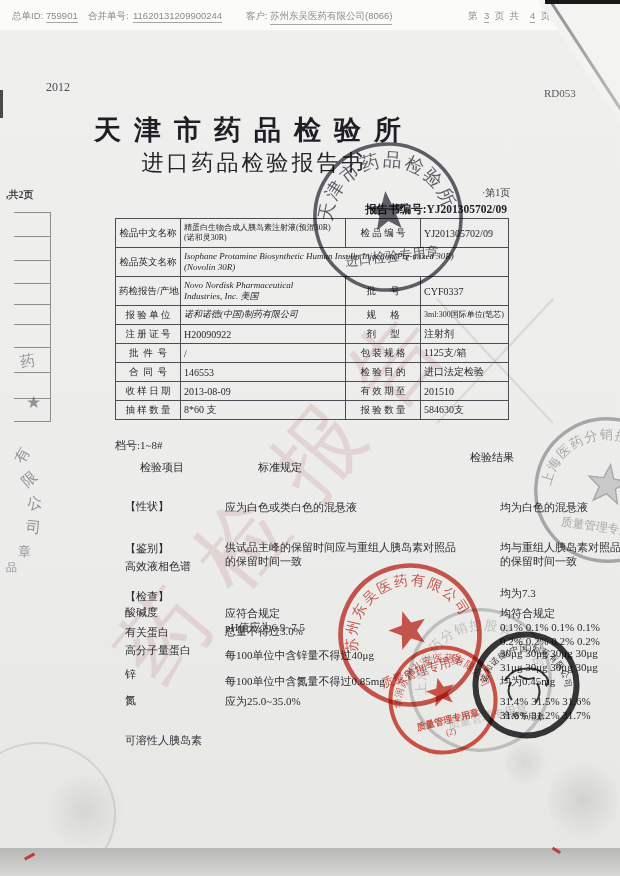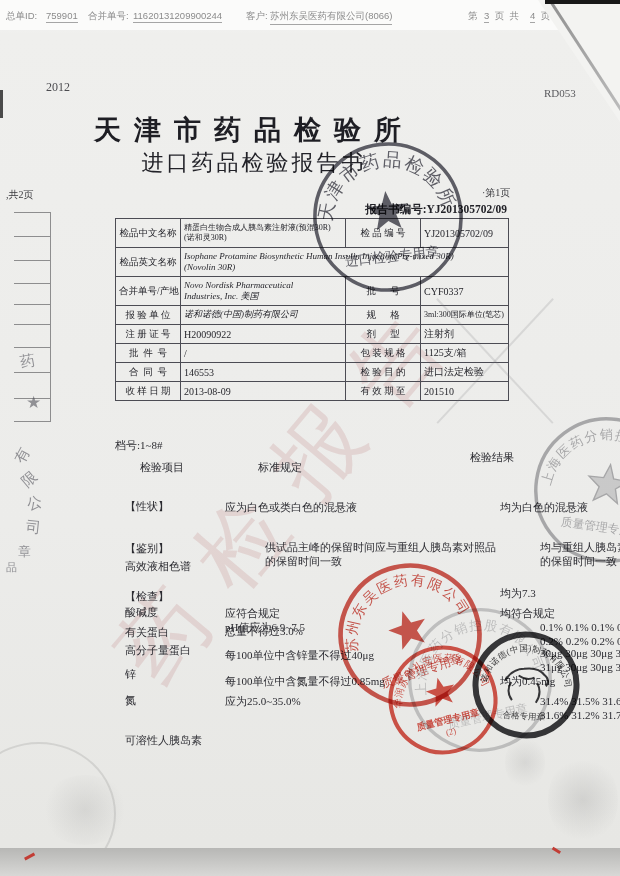--- a/index.html
+++ b/index.html
@@ -18,38 +18,38 @@
   .edge-mark{position:absolute;left:0;top:90px;width:3px;height:28px;background:#4a4a4a;}
   .red-tick{position:absolute;background:#c23d35;}
   
   .scan-header{position:absolute;left:0;top:0;width:620px;height:30px;background:#fbfbfa;
                font-family:"Liberation Sans","DejaVu Sans",sans-serif;font-size:9.5px;color:#8b8b8b;}
   .scan-header span{position:absolute;top:10px;white-space:pre;}
   .u{border-bottom:1px solid #a5a5a5;padding-bottom:1px;}
   
   .m-year{position:absolute;left:46px;top:80px;font-size:12px;color:#4c4c50;}
   .m-code{position:absolute;left:544px;top:87px;font-size:11px;color:#5a5a5e;}
-  .m-left-pages{position:absolute;left:6px;top:188px;font-size:10px;color:#3a3a3e;}
+  .m-left-pages{position:absolute;left:6px;top:188px;font-size:10px;color:#3a3a3e;font-weight:bold;}
   .m-right-page{position:absolute;left:482px;top:186px;font-size:10px;color:#3a3a3e;}
   
   .doc-title{position:absolute;left:0;top:112px;width:508px;text-align:center;
              font-size:27px;font-weight:bold;letter-spacing:13px;color:#1e1e24;}
   .doc-subtitle{position:absolute;left:0;top:148px;width:508px;text-align:center;
                 font-size:22px;letter-spacing:3px;color:#222228;}
   .report-no{position:absolute;left:0;top:202px;width:507px;text-align:right;
              font-size:11.5px;font-weight:bold;color:#222228;}
   
   .info-table{position:absolute;left:115px;top:218px;}
   table{border-collapse:collapse;table-layout:fixed;width:393px;}
   td{border:1px solid #4c4c54;padding:1px 3px;vertical-align:middle;color:#26262c;overflow:hidden;}
   .lab{font-size:9.5px;text-align:center;white-space:pre;letter-spacing:0;}
   .val{font-size:10px;}
   .xs{font-size:8px;line-height:1.25;}
   .sm{font-size:9px;line-height:1.25;font-style:italic;}
-  .pre{white-space:pre-line;margin-left:40px;}
+  .pre{white-space:pre-line;}
   tr.h28 td{height:26px;}
   tr.h18 td{height:16px;}
   tr.h20 td{height:18px;}
   
   .res-area span{position:absolute;color:#2b2b31;font-size:11px;line-height:14px;}
   .fileno{position:absolute;left:115px;top:438px;font-size:11px;color:#2b2b31;}
   .rh1{left:140px;} .rh2{left:258px;} .rh3{left:470px;}
   .c1{left:125px;width:110px;margin-top:19px;}
   .c2{left:225px;width:250px;}
   .c3{left:500px;width:125px;}
@@ -69,21 +69,21 @@
   .smudge{position:absolute;border-radius:50%;}
 </style>
 </head>
 <body>
 
 <div id="screen">
 
   <div class="watermark">药检报告</div>
 
   <div class="scan-header">
-    <span style="left:6px">总单ID:</span>
+    <span style="left:12px">总单ID:</span>
     <span style="left:46px" class="u">759901</span>
     <span style="left:88px">合并单号:</span>
     <span style="left:133px" class="u">11620131209900244</span>
     <span style="left:246px">客户:</span>
     <span style="left:270px" class="u">苏州东吴医药有限公司(8066)</span>
     <span style="left:468px">第 </span>
     <span style="left:484px" class="u">3</span>
     <span style="left:492px"> 页  共 </span>
     <span style="left:530px" class="u">4</span>
     <span style="left:538px"> 页</span>
@@ -139,21 +139,21 @@
 (诺和灵30R)</td>
         <td class="lab">检 品 编 号</td>
         <td class="val">YJ201305702/09</td>
       </tr>
       <tr class="h28">
         <td class="lab">检品英文名称</td>
         <td class="val sm pre" colspan="3">Isophane Protamine Biosynthetic Human Insulin Injection(Pre-mixed 30R)
 (Novolin 30R)</td>
       </tr>
       <tr class="h28">
-        <td class="lab">合并单号/产地</td>
+        <td class="lab">药检报告/产地</td>
         <td class="val sm pre">Novo Nordisk Pharmaceutical
 Industries, Inc. 美国</td>
         <td class="lab">批      号</td>
         <td class="val">CYF0337</td>
       </tr>
       <tr class="h18">
         <td class="lab">报 验 单 位</td>
         <td class="val sm">诺和诺德(中国)制药有限公司</td>
         <td class="lab">规      格</td>
         <td class="val xs">3ml:300国际单位(笔芯)</td>
@@ -174,20 +174,26 @@
         <td class="lab">合  同  号</td>
         <td class="val">146553</td>
         <td class="lab">检 验 目 的</td>
         <td class="val">进口法定检验</td>
       </tr>
       <tr class="h18">
         <td class="lab">收 样 日 期</td>
         <td class="val">2013-08-09</td>
         <td class="lab">有 效 期 至</td>
         <td class="val">201510</td>
+      </tr>
+      <tr class="h18">
+        <td class="lab">抽 样 数 量</td>
+        <td class="val">8*60 支</td>
+        <td class="lab">报 验 数 量</td>
+        <td class="val">584630支</td>
       </tr>
     </tbody>
       </table>
   </div>
 
   <div class="xmark" style="left:410px;top:360px;transform:rotate(47deg)"></div>
   <div class="xmark" style="left:410px;top:360px;transform:rotate(-47deg)"></div>
 
   <div class="fileno">档号:1~8#</div>
   <div class="res-area">

